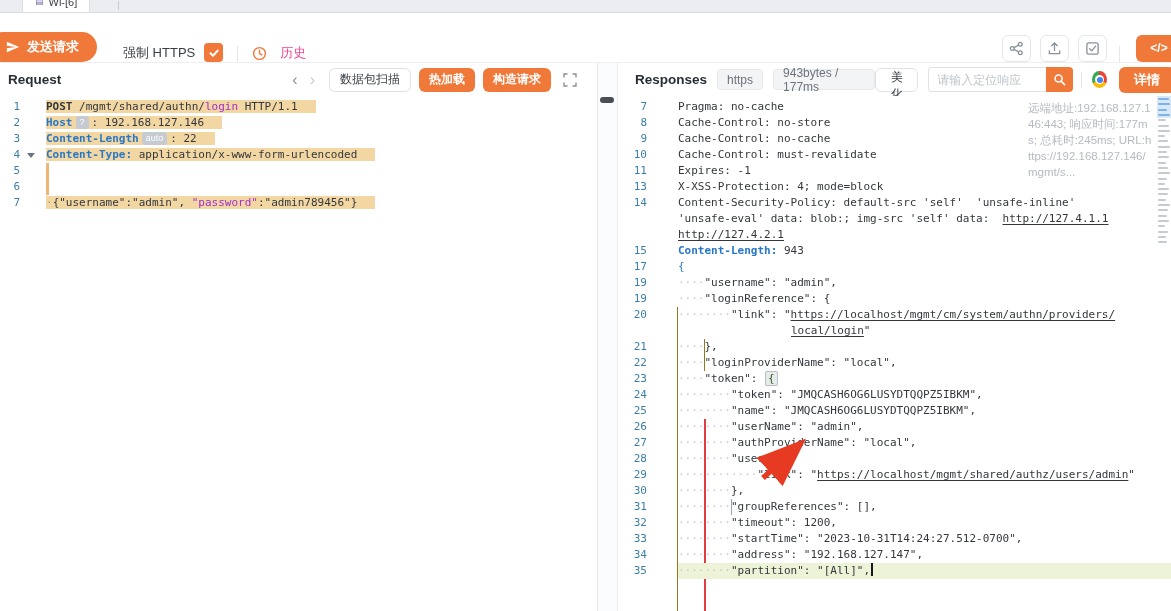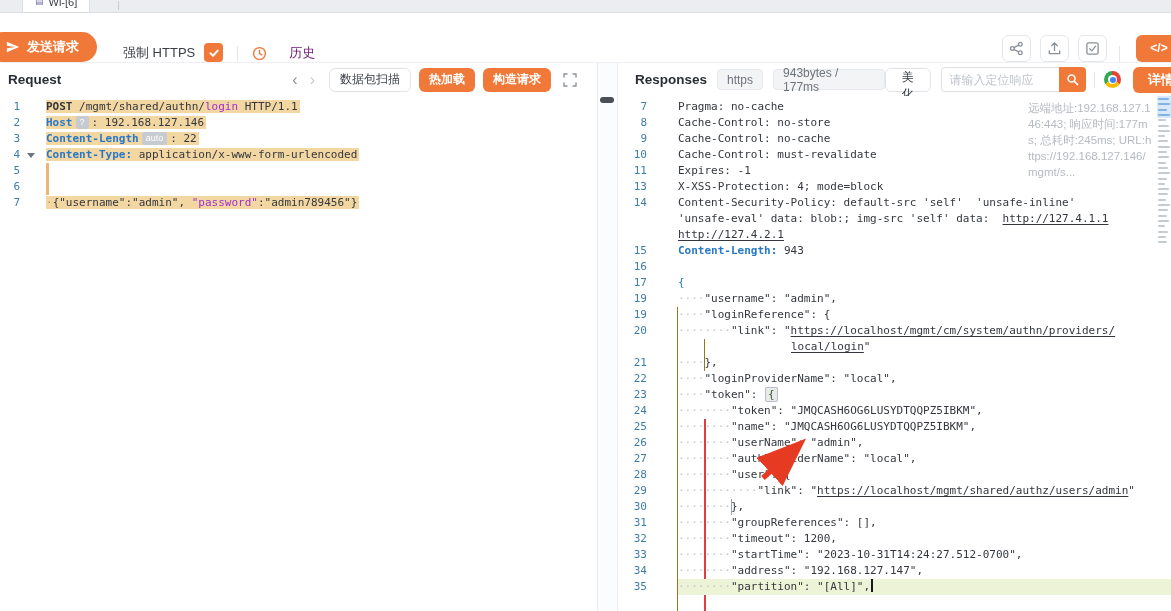--- a/index.html
+++ b/index.html
@@ -16,39 +16,39 @@
 
   
   .toolbar { height:50px; background:#fff; border-bottom:1px solid #edeff2;
     display:flex; align-items:flex-end; padding-right:0; }
   .btn-send { margin-left:-12px; height:30px; background:#f0793a; color:#fff;
     border:none; border-radius:15px; font-size:13px; font-weight:700;
     display:flex; align-items:center; gap:7px; padding:0 18px 0 18px; cursor:pointer; }
   .force-https { margin-left:26px; display:flex; align-items:center; gap:9px; font-size:13px; color:#3a3f46; }
   .checkbox { width:19px; height:19px; border-radius:4px; background:#f0793a; display:flex; align-items:center; justify-content:center; }
   .vdiv { width:1px; height:16px; background:#e3e6ea; margin:0 14px; }
-  .history { display:flex; align-items:center; gap:22px; color:#701a75; font-size:13px; cursor:pointer; }
+  .history { display:flex; align-items:center; gap:13px; color:#ec4899; font-size:13px; cursor:pointer; }
   .tb-spacer { flex:1; }
   .icon-btn { width:29px; height:27px; border:1px solid #e4e7eb; border-radius:6px; background:#fff;
     display:flex; align-items:center; justify-content:center; margin-left:9px; cursor:pointer; }
   .btn-codegen { margin-left:12px; margin-right:-26px; height:27px; background:#f0793a; color:#fff;
     border:none; border-radius:6px; font-size:12px; font-weight:700; padding:0 14px;
     display:flex; align-items:center; gap:5px; white-space:nowrap; cursor:pointer; }
 
   
   .main { display:flex; height:548px; }
   .panel-left { width:598px; border-right:1px solid #e7e9ed; display:flex; flex-direction:column; }
   .splitter { width:20px; background:#fbfcfd; border-right:1px solid #eceef1; position:relative; }
   .scroll-thumb { position:absolute; left:2px; top:34px; width:14px; height:6px; background:#4a4e55; border-radius:3px; }
   .panel-right { flex:1; display:flex; flex-direction:column; position:relative; }
 
   .panel-header { height:33px; display:flex; align-items:center; font-size:13px; }
   .panel-title { font-weight:700; color:#2a2e34; font-size:13.5px; }
   .ph-left { padding:0 10px 0 8px; }
-  .ph-right { padding:0 2px 0 17px; overflow:visible; }
+  .ph-right { padding:0 16px 0 17px; overflow:visible; }
   .nav-arrow { font-size:16px; padding:0 6px; cursor:pointer; line-height:1; }
   .nav-prev { color:#8d939c; margin-left:auto; }
   .nav-next { color:#c6cbd2; }
   .chip-btn { height:24px; border:1px solid #dfe3e8; border-radius:6px; background:#fff;
     font-size:12px; color:#3a3f46; padding:0 10px; margin-left:8px; cursor:pointer; }
   .orange-btn { height:24px; border:none; border-radius:6px; background:#f0793a; color:#fff;
     font-size:12px; font-weight:600; padding:0 10px; margin-left:8px; cursor:pointer; }
   .expand { margin:0 10px 0 12px; cursor:pointer; display:flex; }
 
   .badge { height:21px; display:flex; align-items:center; background:#f3f4f6; border:1px solid #e6e8ec;
@@ -69,21 +69,21 @@
     font-size:13px; font-weight:700; padding:0 15px; margin-left:10px; margin-right:-20px; white-space:nowrap; cursor:pointer; }
 
   
   .editor { flex:1; position:relative; padding-top:3px; overflow:hidden; background:#fff; }
   .crow { display:flex; height:16px; line-height:16px; font-family:"DejaVu Sans Mono",monospace;
     font-size:11px; color:#33373d; white-space:pre; }
   .gut { text-align:right; color:#3d7ea6; position:relative; flex:none; }
   .req .gut { width:46px; padding-right:26px; }
   .resp .gut { width:60px; padding-right:31px; }
   .cline { flex:1; position:relative; white-space:pre; }
-  .hlbg { background:#f3d7a2; padding-right:2px; }
+  .hlbg { background:#f3d7a2; padding-right:18px; }
   .tk-kw { font-weight:700; }
   .tk-hdr { color:#2878c8; font-weight:600; }
   .tk-purple { color:#a12fd1; }
   .tk-link { text-decoration:underline; text-underline-offset:2px; }
   .tk-brace { color:#2878c8; }
   .tk-bhl { background:#e9eaec; border:1px solid #b9bec6; border-radius:2px; padding:0 2px; margin-left:1px; color:#33601f; }
   .tk-ws { color:#c2c7ce; }
   .hlbg .tk-ws { color:#b59a62; }
   .tk-chip { display:inline-block; background:#c6cad1; color:#fff; font-size:9px; line-height:13px;
     padding:0 4px; border-radius:3px; margin:0 3px; vertical-align:1px;
@@ -288,21 +288,20 @@
     <div class="crow"><div class="gut">7</div><div class="cline"><span>Pragma: no-cache</span></div></div>
         <div class="crow"><div class="gut">8</div><div class="cline"><span>Cache-Control: no-store</span></div></div>
         <div class="crow"><div class="gut">9</div><div class="cline"><span>Cache-Control: no-cache</span></div></div>
         <div class="crow"><div class="gut">10</div><div class="cline"><span>Cache-Control: must-revalidate</span></div></div>
         <div class="crow"><div class="gut">11</div><div class="cline"><span>Expires: -1</span></div></div>
         <div class="crow"><div class="gut">13</div><div class="cline"><span>X-XSS-Protection: 4; mode=block</span></div></div>
         <div class="crow"><div class="gut">14</div><div class="cline"><span>Content-Security-Policy: default-src 'self'  'unsafe-inline' </span></div></div>
         <div class="crow"><div class="gut"></div><div class="cline"><span>'unsafe-eval' data: blob:; img-src 'self' data:  </span><span class="tk-link">http://127.4.1.1</span><span> </span></div></div>
         <div class="crow"><div class="gut"></div><div class="cline"><span class="tk-link">http://127.4.2.1</span></div></div>
         <div class="crow"><div class="gut">15</div><div class="cline"><span class="tk-hdr">Content-Length:</span><span> 943</span></div></div>
-        <div class="crow"><div class="gut">16</div><div class="cline"></div></div>
         <div class="crow"><div class="gut">17</div><div class="cline"><span class="tk-brace">{</span></div></div>
         <div class="crow"><div class="gut">19</div><div class="cline"><span class="tk-ws">····</span><span>"username": "admin",</span></div></div>
         <div class="crow"><div class="gut">19</div><div class="cline"><span class="tk-ws">····</span><span>"loginReference": {</span></div></div>
         <div class="crow"><div class="gut">20</div><div class="cline"><span class="tk-ws">········</span><span>"link": "</span><span class="tk-link">https://localhost/mgmt/cm/system/authn/providers/</span></div></div>
         <div class="crow"><div class="gut"></div><div class="cline" style="padding-left: 113px;"><span class="tk-link">local/login</span><span>"</span></div></div>
         <div class="crow"><div class="gut">21</div><div class="cline"><span class="tk-ws">····</span><span>},</span></div></div>
         <div class="crow"><div class="gut">22</div><div class="cline"><span class="tk-ws">····</span><span>"loginProviderName": "local",</span></div></div>
         <div class="crow"><div class="gut">23</div><div class="cline"><span class="tk-ws">····</span><span>"token": </span><span class="tk-bhl">{</span></div></div>
         <div class="crow"><div class="gut">24</div><div class="cline"><span class="tk-ws">········</span><span>"token": "JMQCASH6OG6LUSYDTQQPZ5IBKM",</span></div></div>
         <div class="crow"><div class="gut">25</div><div class="cline"><span class="tk-ws">········</span><span>"name": "JMQCASH6OG6LUSYDTQQPZ5IBKM",</span></div></div>

